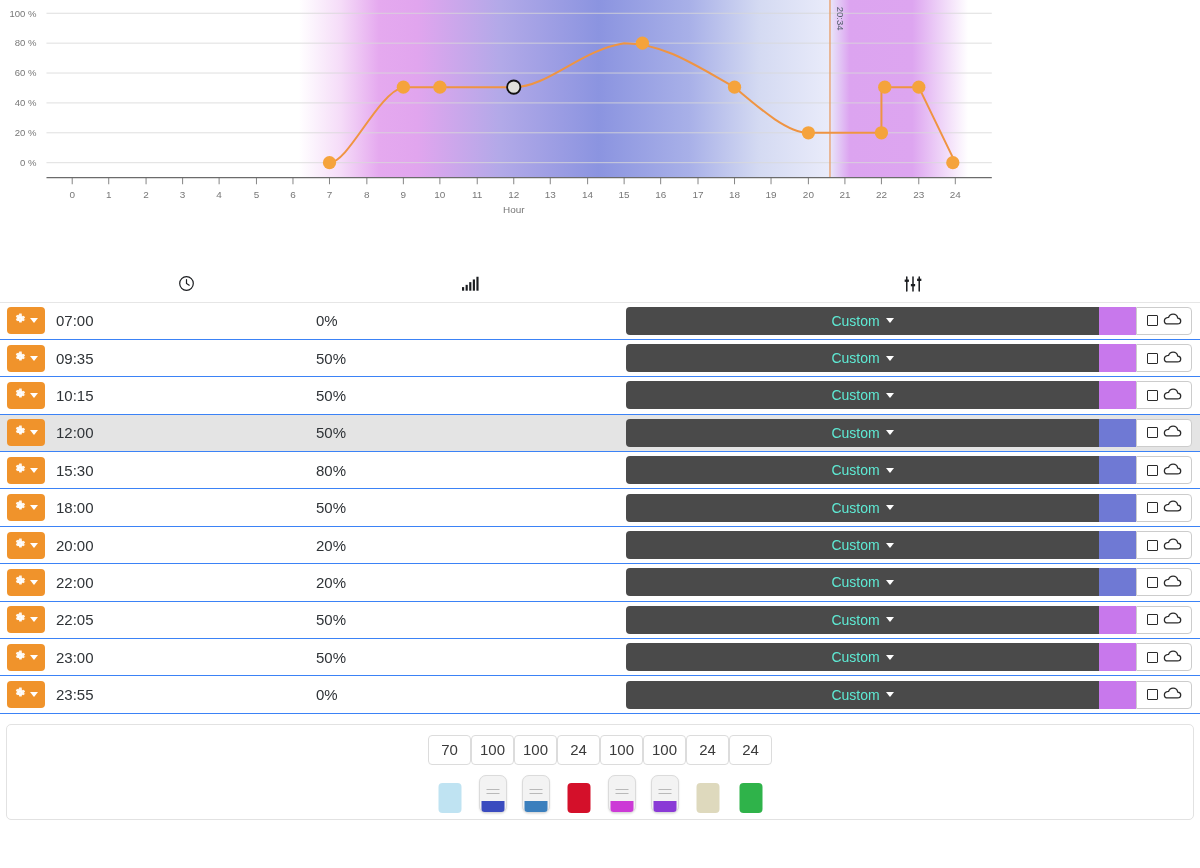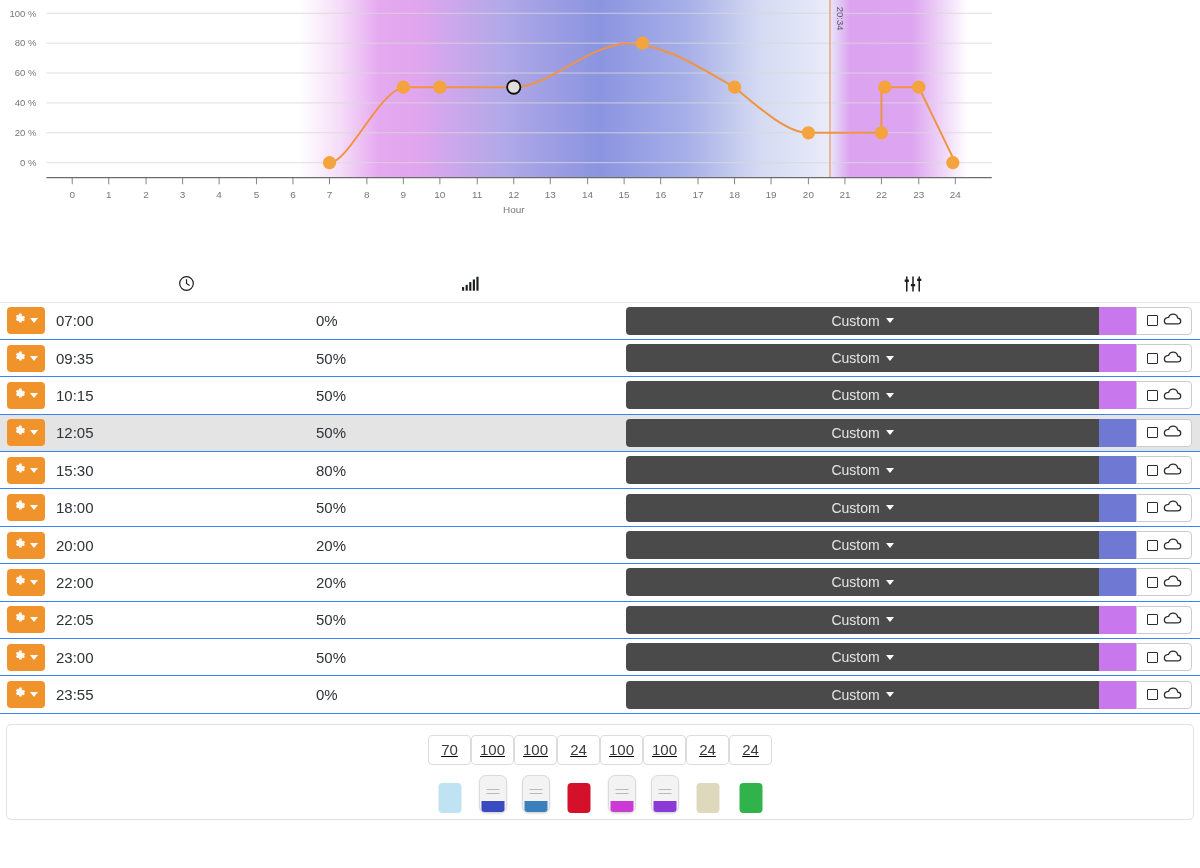--- a/index.html
+++ b/index.html
@@ -81,21 +81,21 @@
   .scene-group {
     display: flex;
     align-items: stretch;
     height: 28px;
     margin-right: 8px;
     border-radius: 5px;
   }
   .scene-btn {
     flex: 1;
     background: #4a4a4a;
-    color: #e5e5e5;
+    color: #5eead4;
     font-size: 14px;
     border: none;
     border-radius: 4px 0 0 4px;
     display: flex; align-items: center; justify-content: center;
     gap: 6px;
     cursor: pointer;
   }
   .scene-btn .caret {
     width: 0; height: 0;
     border-left: 4px solid transparent;
@@ -135,21 +135,21 @@
     border-bottom: 1px solid #e2e2e2;
     padding: 12px 16px;
     font-size: 19px;
     color: #2f3337;
   }
   .spectrum-body {
     display: flex;
     justify-content: center;
     padding-top: 10px;
   }
-  .spectrum-cols { display: flex; gap: 0; text-decoration: underline; }
+  .spectrum-cols { display: flex; gap: 0; }
   .spec-col { display: flex; flex-direction: column; align-items: center; }
   .spec-value {
     width: 43px; height: 30px;
     border: 1px solid #dcdcdc;
     border-radius: 4px;
     background: #fff;
     font-size: 15px; color: #3a3a3a;
     display: flex; align-items: center; justify-content: center;
     cursor: text;
   }
@@ -446,21 +446,21 @@
         </td>
       </tr>
       <tr class="is-active">
         <td><button class="gear-btn">
             <span><svg width="14" height="14" viewBox="0 0 20 20" fill="#fff">
                 <path d="M10 6.6a3.4 3.4 0 100 6.8 3.4 3.4 0 000-6.8zm0 5.2a1.8 1.8 0 110-3.6 1.8 1.8 0 010 3.6z"></path>
                 <path d="M17.3 11.6l-1.5-.9c.1-.5.1-1 0-1.5l1.5-.9-1.7-3-1.6.7c-.4-.3-.8-.6-1.3-.8L12.4 2H8.9L8.6 3.7c-.5.2-.9.5-1.3.8l-1.6-.7-1.7 3 1.5.9c-.1.5-.1 1 0 1.5l-1.5.9 1.7 3 1.6-.7c.4.3.8.6 1.3.8l.3 1.7h3.5l.3-1.7c.5-.2.9-.5 1.3-.8l1.6.7 1.7-3z" opacity=".92"></path>
               </svg></span>
             <span class="caret"></span>
           </button></td>
-        <td class="cell-time">12:05</td>
+        <td class="cell-time">12:00</td>
         <td class="cell-level">50%</td>
         <td>
           <div class="scene-group">
             <button class="scene-btn">
               <span>Custom</span>
               <span class="caret"></span>
             </button>
             <div class="scene-swatch" style="background:#6f79d4"></div>
             <button class="scene-toggle">
               <span class="mini-box"></span>

